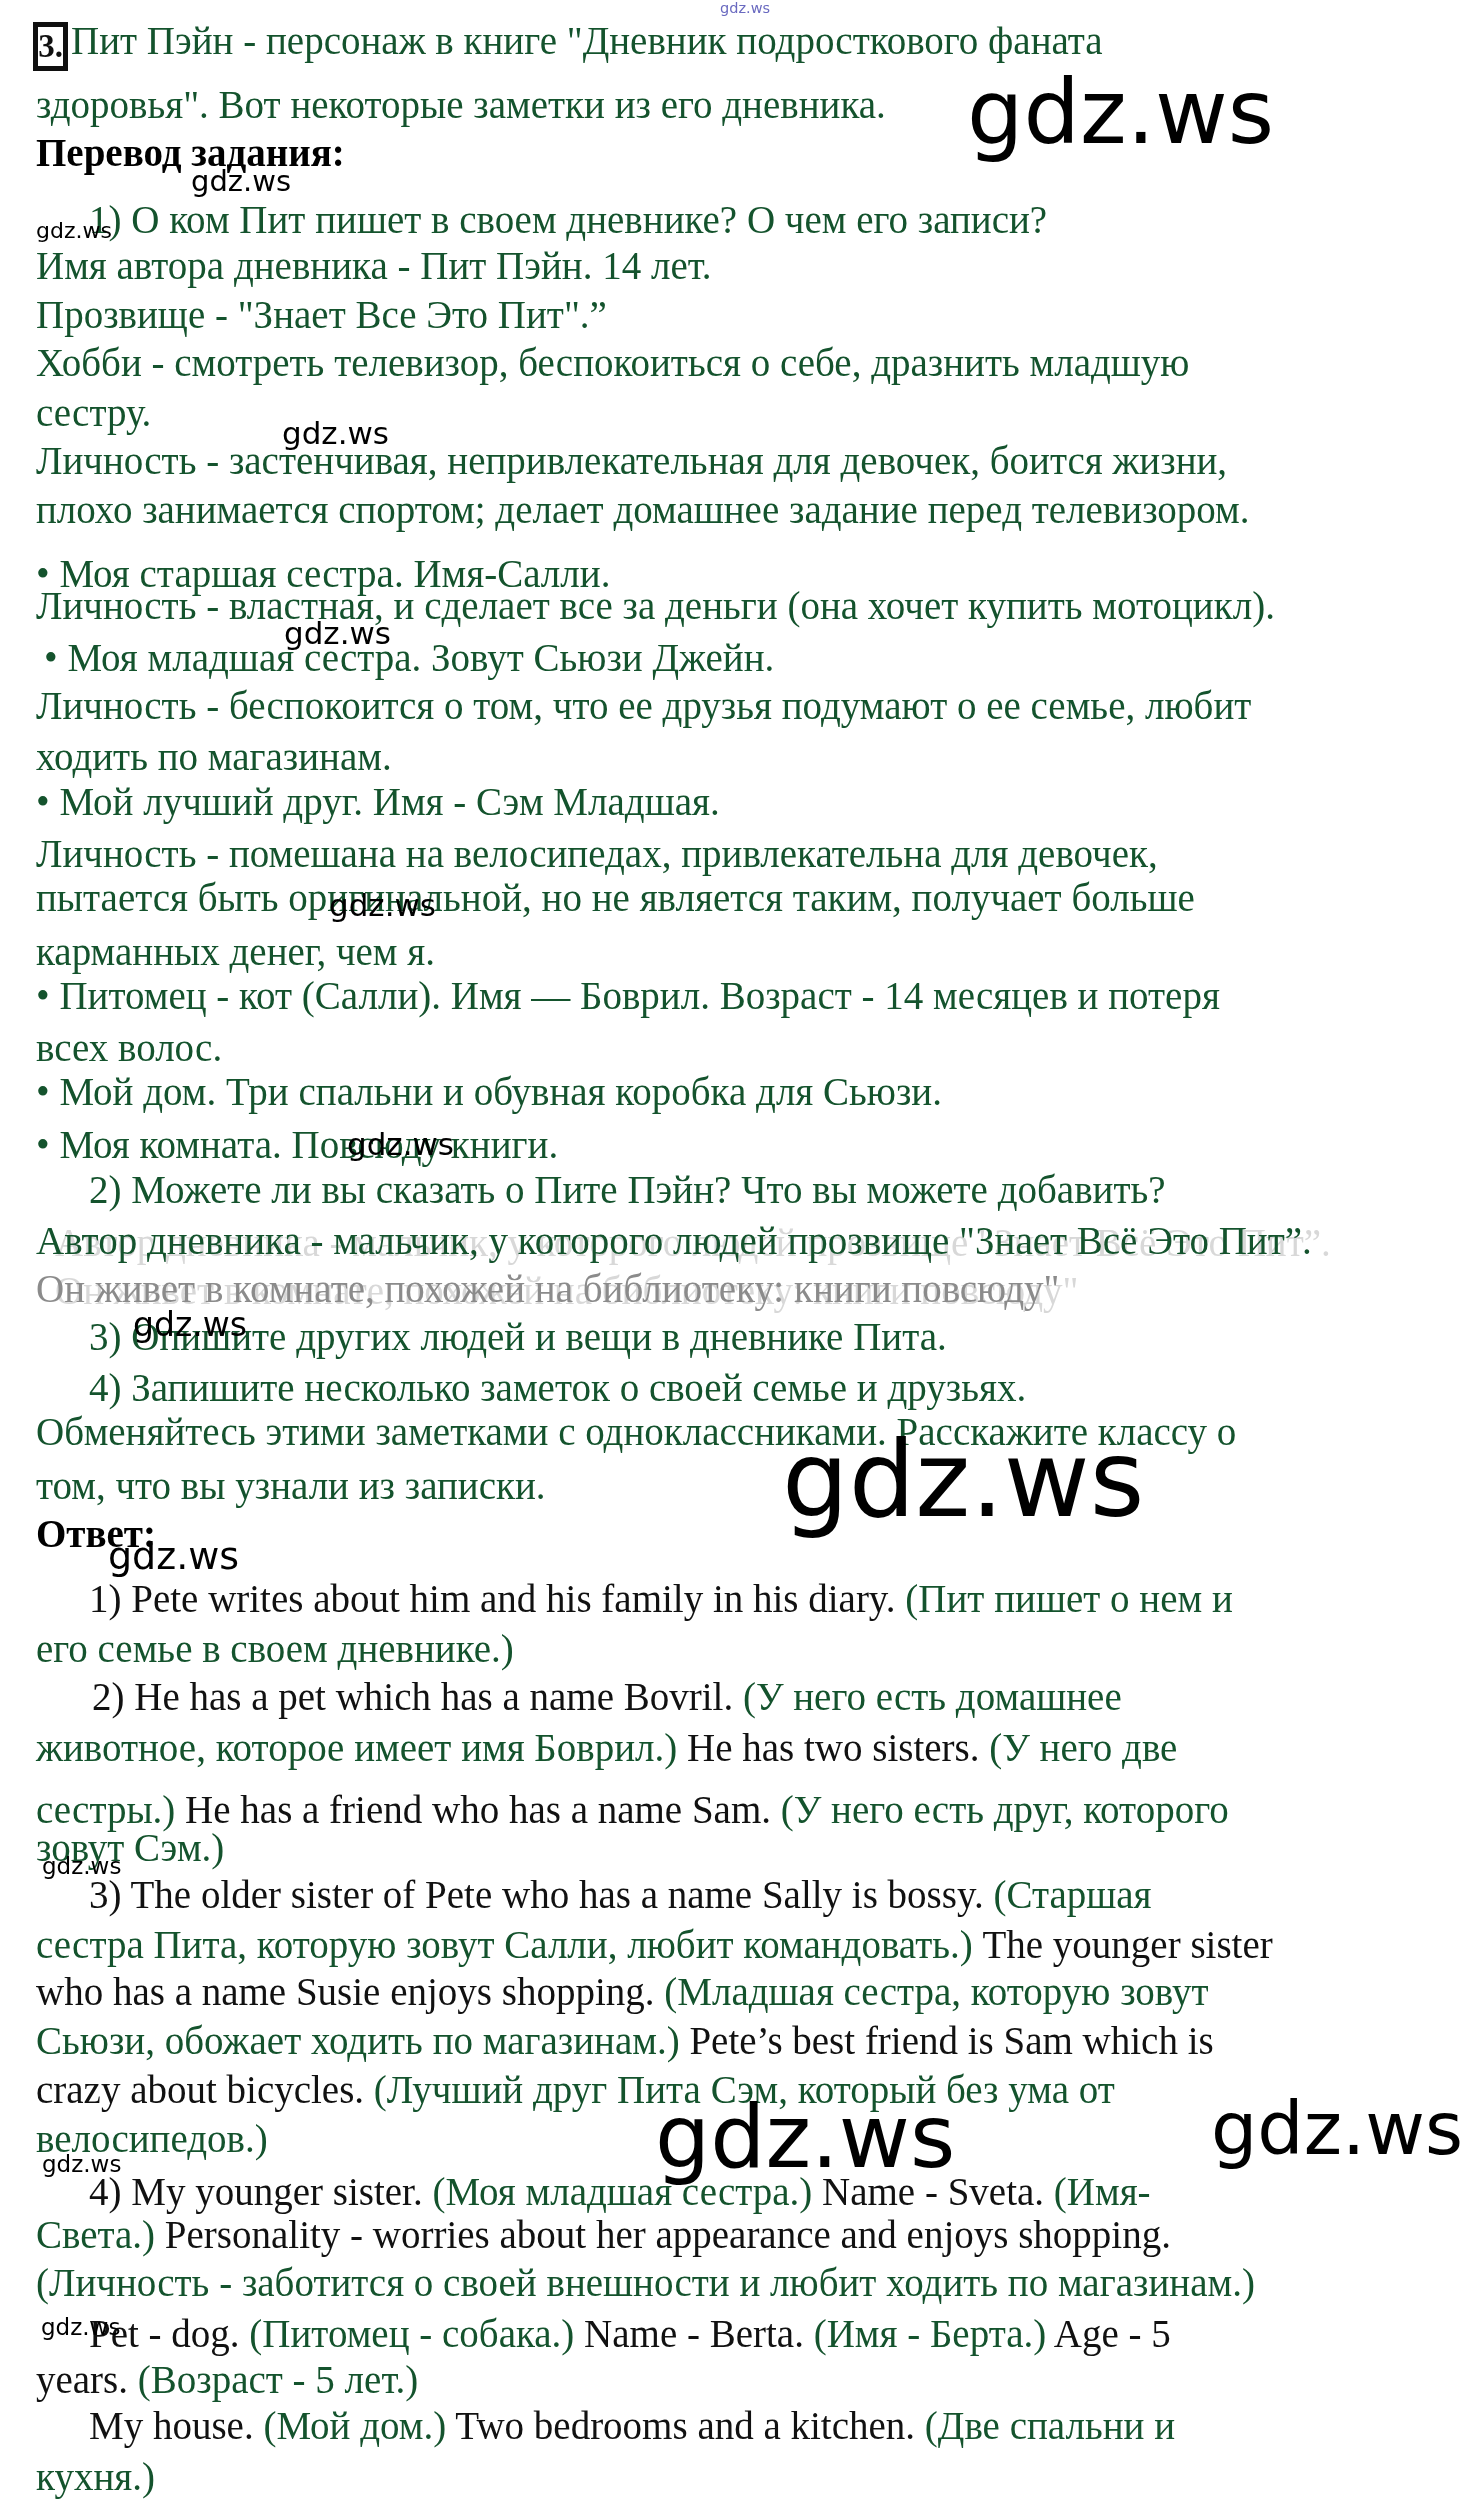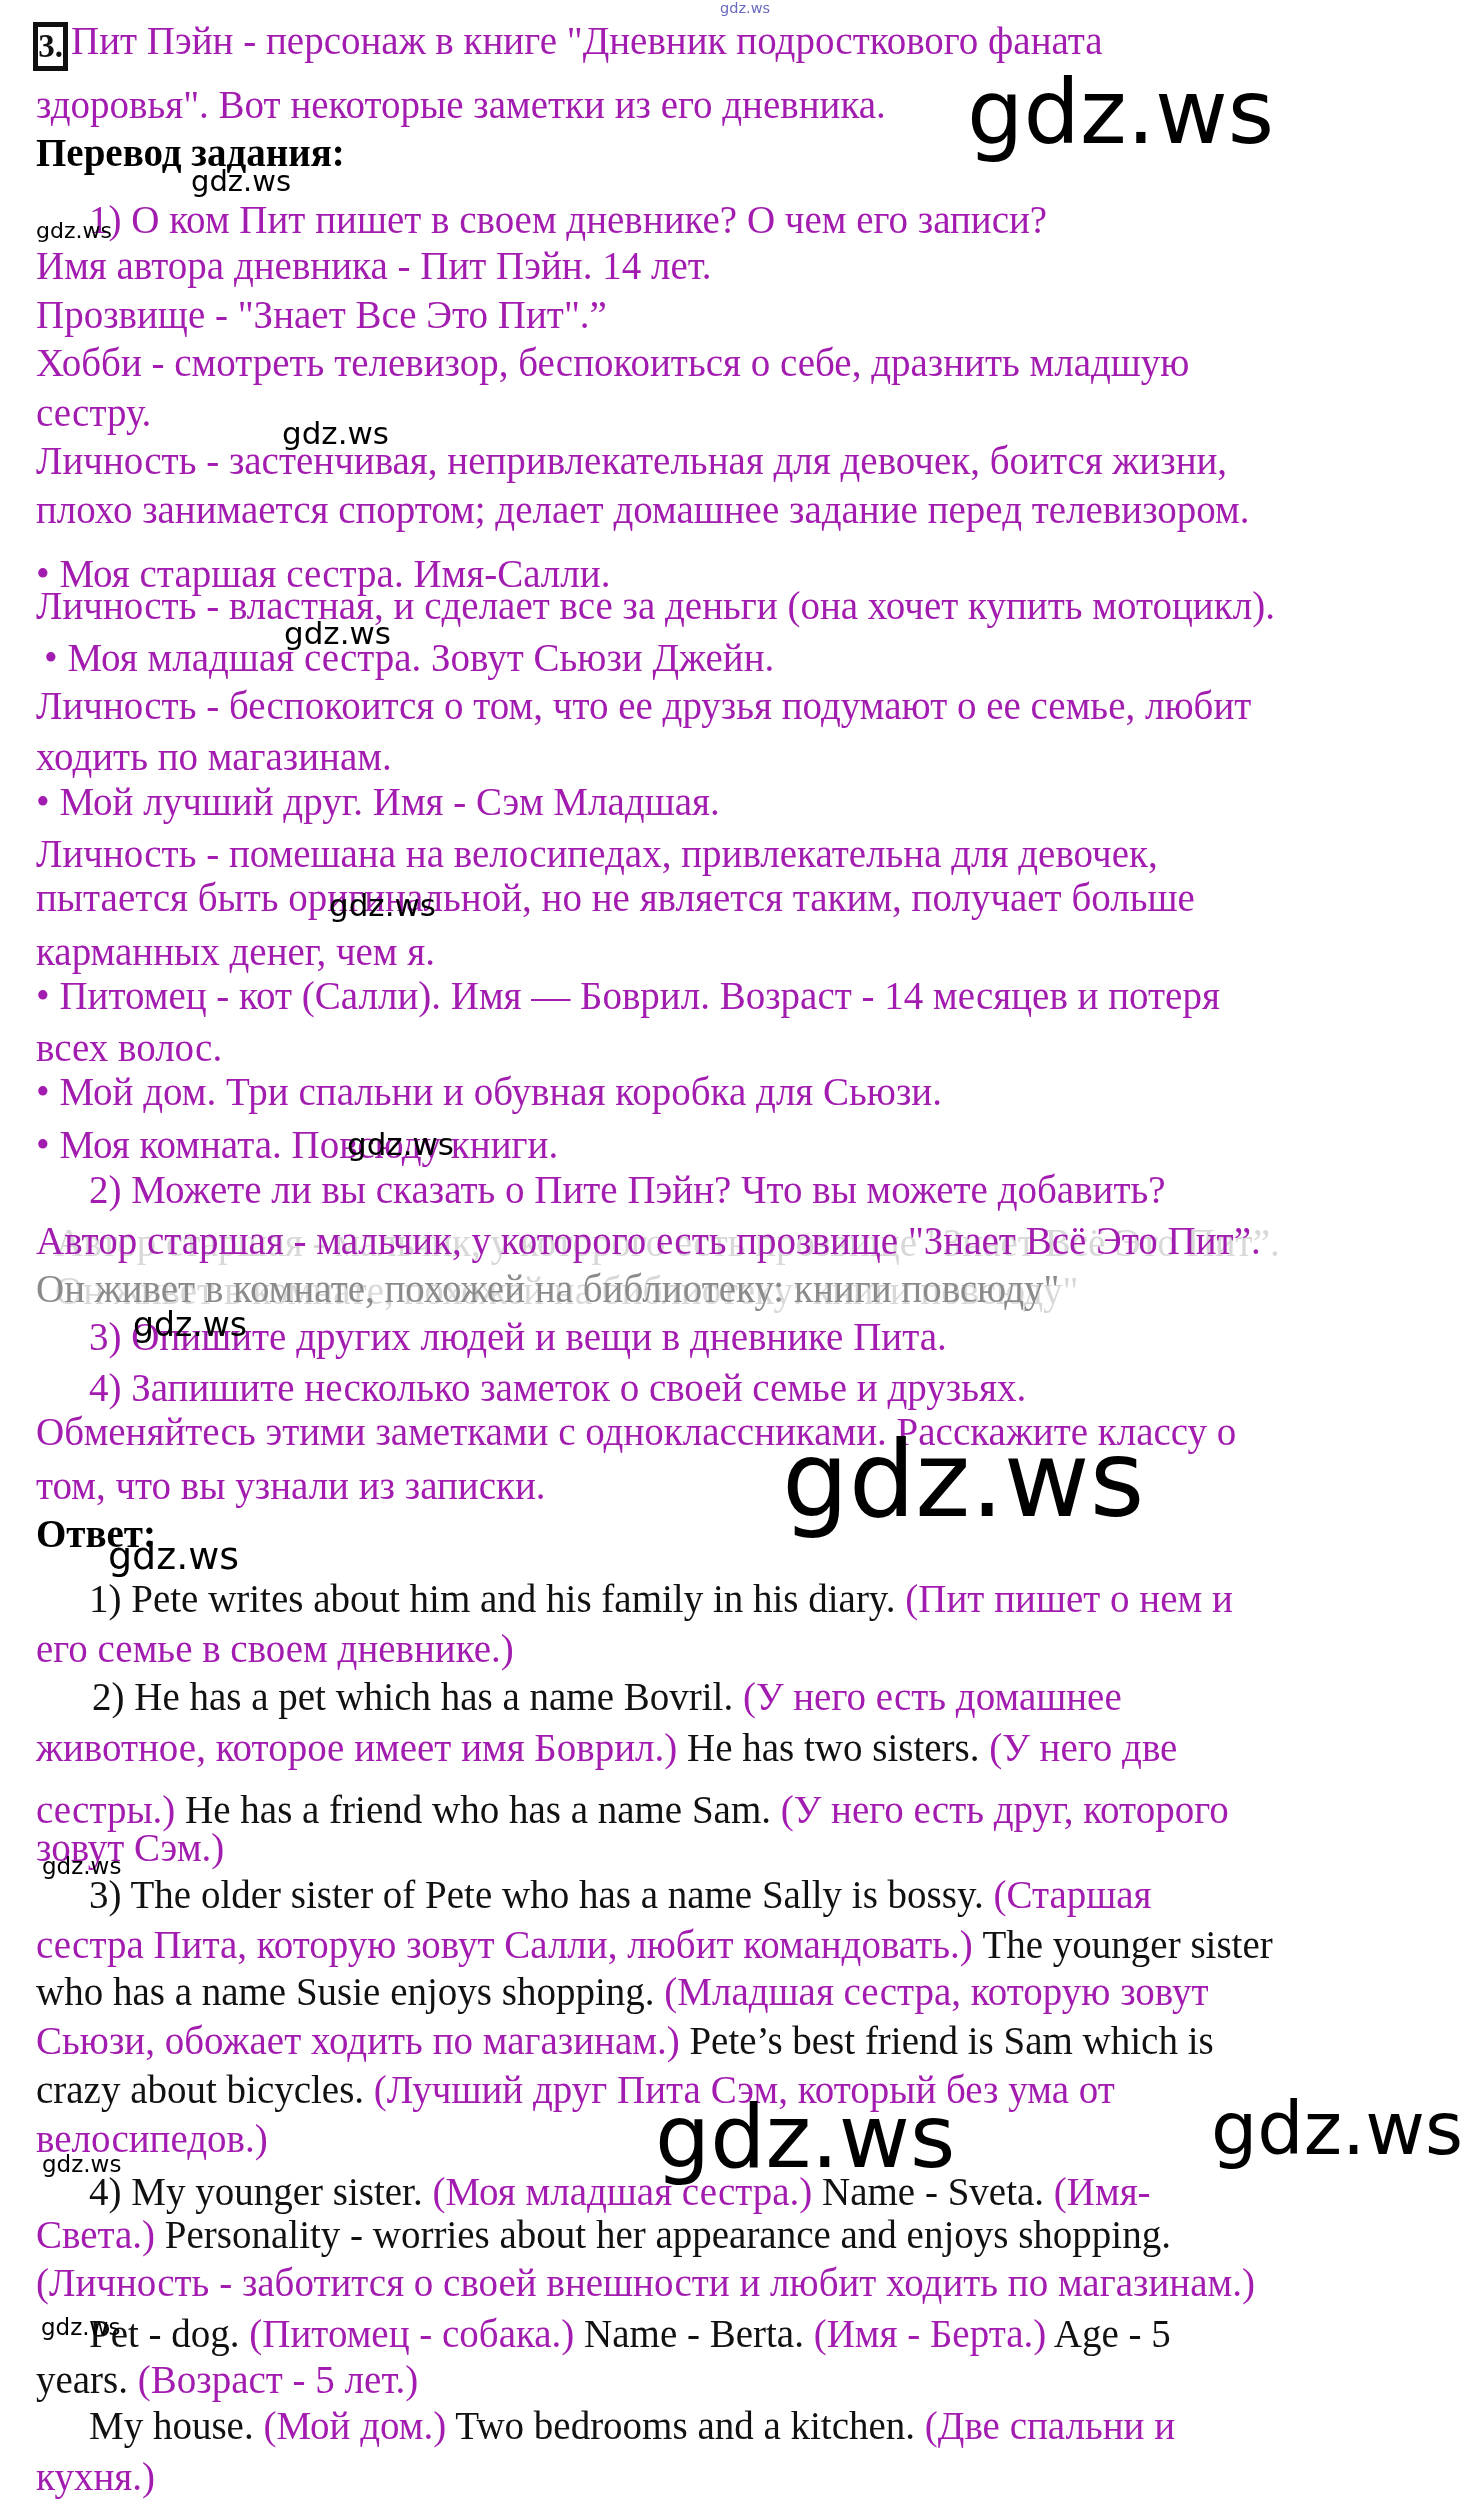--- a/index.html
+++ b/index.html
@@ -10,21 +10,21 @@
     background:#ffffff;
     font-family:"Liberation Serif", serif;
     overflow:hidden;
   }
   .line {
     position:absolute;
     white-space:nowrap;
     font-size:39px;
     line-height:1.1;
   }
-  .r-g { color:#a21caf; }
+  .r-g { color:#14532d; }
   .r-d { color:#111111; }
   .r-b { color:#000000; font-weight:bold; }
   .r-f { color:#8b8b8b; }
   .ghost .r-g, .ghost .r-f { text-shadow: 19px 1.5px 0 #d8d8d8; }
   .badge {
     position:absolute;
     left:33px; top:22px;
     width:35px; height:49px;
     border:5.1px solid #101010;
     box-sizing:border-box;
@@ -67,21 +67,21 @@
       <div class="line" style="left: 36px; top: 736px;"><span class="r-g">ходить по магазинам.</span></div>
       <div class="line" style="left: 36px; top: 781px;"><span class="r-g">• Мой лучший друг. Имя - Сэм Младшая.</span></div>
       <div class="line" style="left: 36px; top: 833px;"><span class="r-g">Личность - помешана на велосипедах, привлекательна для девочек,</span></div>
       <div class="line" style="left: 36px; top: 877px;"><span class="r-g">пытается быть оригинальной, но не является таким, получает больше</span></div>
       <div class="line" style="left: 36px; top: 931px;"><span class="r-g">карманных денег, чем я.</span></div>
       <div class="line" style="left: 36px; top: 975px;"><span class="r-g">• Питомец - кот (Салли). Имя — Боврил. Возраст - 14 месяцев и потеря</span></div>
       <div class="line" style="left: 36px; top: 1027px;"><span class="r-g">всех волос.</span></div>
       <div class="line" style="left: 36px; top: 1071px;"><span class="r-g">• Мой дом. Три спальни и обувная коробка для Сьюзи.</span></div>
       <div class="line" style="left: 36px; top: 1124px;"><span class="r-g">• Моя комната. Повсюду книги.</span></div>
       <div class="line" style="left: 89px; top: 1169px;"><span class="r-g">2) Можете ли вы сказать о Пите Пэйн? Что вы можете добавить?</span></div>
-      <div class="line ghost" style="left: 36px; top: 1220px;"><span class="r-g">Автор старшая - мальчик, у которого есть прозвище "Знает Всё Это Пит”.</span></div>
+      <div class="line ghost" style="left: 36px; top: 1220px;"><span class="r-g">Автор дневника - мальчик, у которого людей прозвище "Знает Всё Это Пит”.</span></div>
       <div class="line ghost" style="left: 36px; top: 1268px;"><span class="r-f">Он живет в комнате, похожей на библиотеку: книги повсюду"</span></div>
       <div class="line" style="left: 89px; top: 1316px;"><span class="r-g">3) Опишите других людей и вещи в дневнике Пита.</span></div>
       <div class="line" style="left: 89px; top: 1367px;"><span class="r-g">4) Запишите несколько заметок о своей семье и друзьях.</span></div>
       <div class="line" style="left: 36px; top: 1411px;"><span class="r-g">Обменяйтесь этими заметками с одноклассниками. Расскажите классу о</span></div>
       <div class="line" style="left: 36px; top: 1465px;"><span class="r-g">том, что вы узнали из записки.</span></div>
       <div class="line" style="left: 36px; top: 1513px;"><span class="r-b">Ответ:</span></div>
       <div class="line" style="left: 89px; top: 1578px;"><span class="r-d">1) Pete writes about him and his family in his diary. </span><span class="r-g">(Пит пишет о нем и</span></div>
       <div class="line" style="left: 36px; top: 1628px;"><span class="r-g">его семье в своем дневнике.)</span></div>
       <div class="line" style="left: 92px; top: 1676px;"><span class="r-d">2) He has a pet which has a name Bovril. </span><span class="r-g">(У него есть домашнее</span></div>
       <div class="line" style="left: 36px; top: 1727px;"><span class="r-g">животное, которое имеет имя Боврил.) </span><span class="r-d">He has two sisters. </span><span class="r-g">(У него две</span></div>

